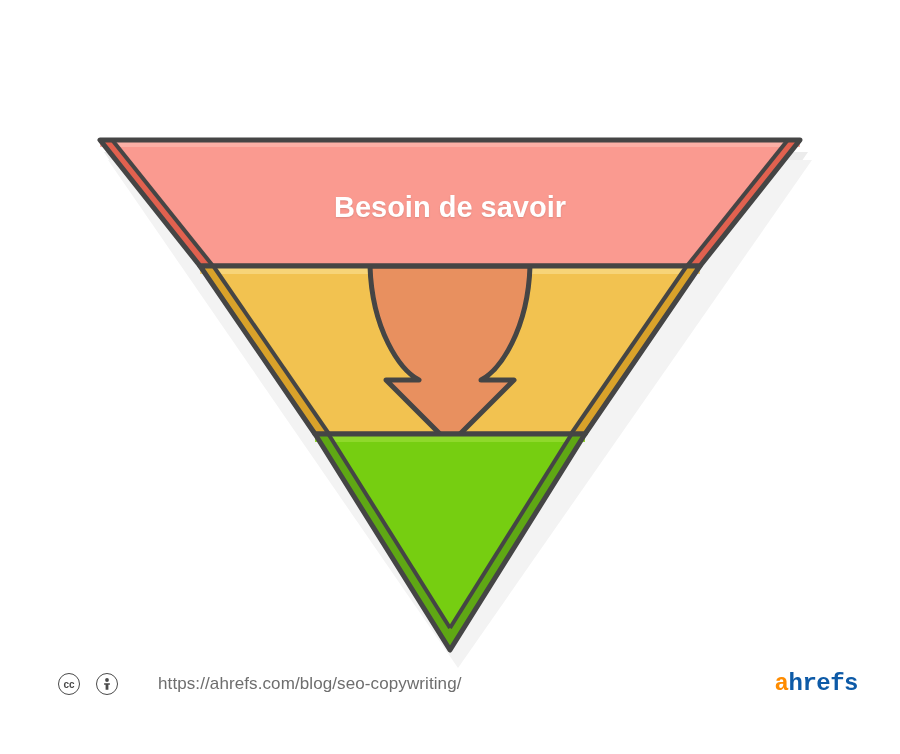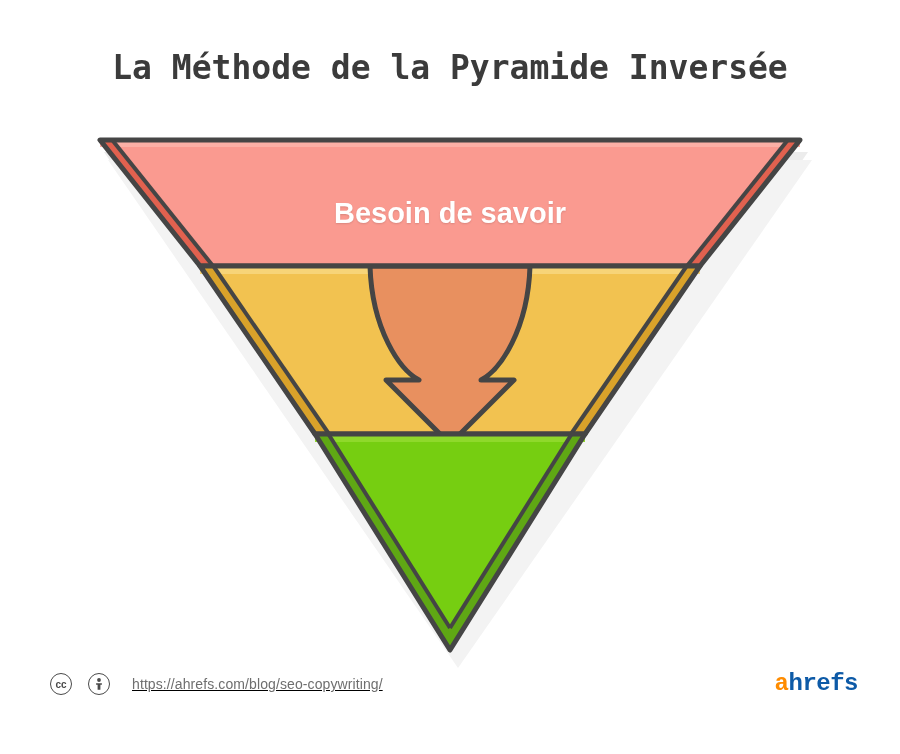--- a/index.html
+++ b/index.html
@@ -47,21 +47,21 @@
     position: absolute;
     text-align: center;
     color: #ffffff;
     font-family: "Liberation Sans", sans-serif;
     font-weight: bold;
     text-shadow: 0 1px 2px rgba(0,0,0,0.13);
     pointer-events: none;
   }
   #label-need {
     left: 225px;
-    top: 196px;
+    top: 190px;
     width: 450px;
     font-size: 29px;
     line-height: 34px;
   }
   #label-nice {
     left: 330px;
     top: 464px;
     width: 240px;
     font-size: 29px;
     line-height: 40px;
@@ -69,42 +69,41 @@
   
   #footer {
     position: absolute;
     left: 0;
     top: 668px;
     width: 900px;
     height: 40px;
   }
   #license-block {
     position: absolute;
-    left: 50px;
+    left: 58px;
     top: 0;
     display: flex;
     align-items: center;
     gap: 16px;
     height: 32px;
-    text-decoration: underline;
   }
   .cc-badge {
     width: 22px;
     height: 22px;
     border: 1.8px solid #4a4a4a;
     border-radius: 50%;
     display: flex;
     align-items: center;
     justify-content: center;
     box-sizing: border-box;
   }
   #source-url {
-    margin-left: 6px;
+    margin-left: 24px;
     font-family: "Liberation Sans", sans-serif;
-    font-size: 14px;
+    font-size: 17px;
     color: #6e6e6e;
     letter-spacing: 0.1px;
     white-space: nowrap;
   }
   #brand-logo {
     position: absolute;
     right: 42px;
     top: 2px;
     font-family: Liberation Mono, monospace;
     font-size: 24px;
@@ -113,21 +112,20 @@
     white-space: nowrap;
   }
   #brand-a  { color: #ff8c00; }
   #brand-rest { color: #0d5aa7; }
 </style>
 </head>
 <body>
 
 <div id="canvas">
 
-  <div id="page-title">La Méthode de la Pyramide Inversée</div>
 
   <svg id="diagram" viewBox="0 0 900 754">
     <defs>
       <clipPath id="clip-pink">
         <polygon points="100,140 800,140 700,266 200,266"></polygon>
       </clipPath>
       <clipPath id="clip-yellow">
         <polygon points="200,266 700,266 585,434 315,434"></polygon>
       </clipPath>
       <clipPath id="clip-green">

